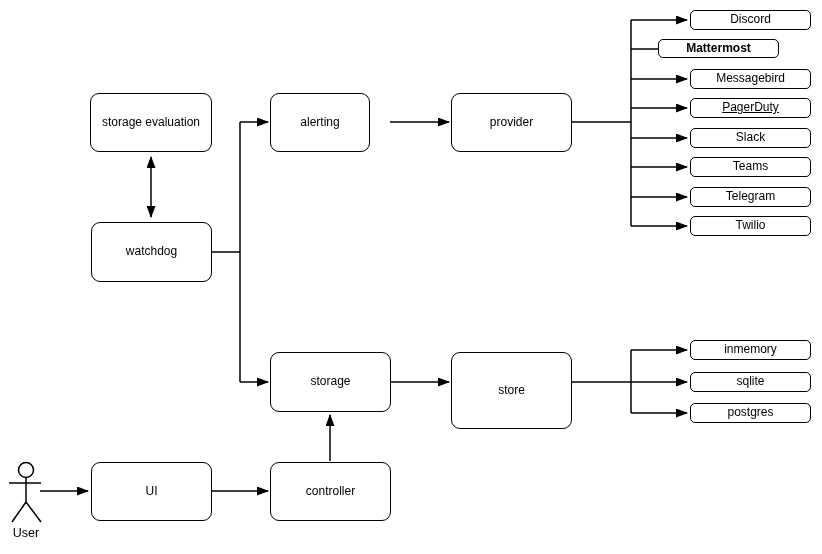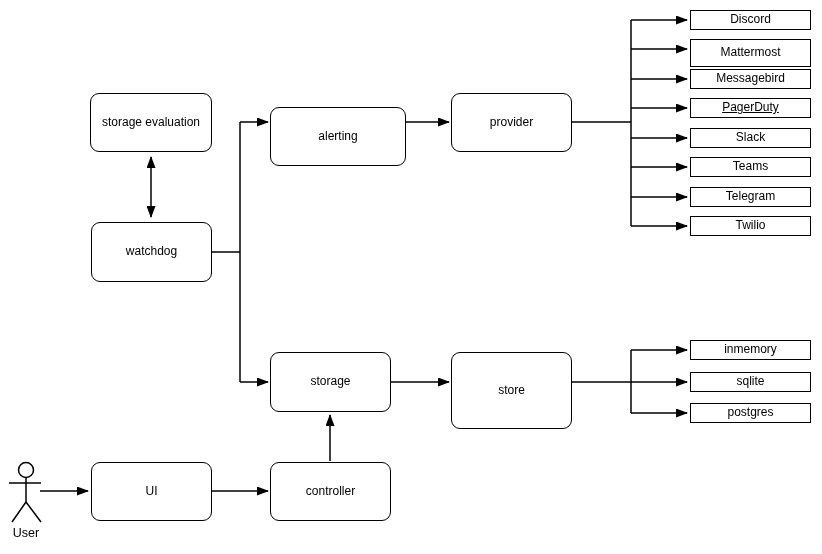--- a/index.html
+++ b/index.html
@@ -23,21 +23,21 @@
     border: 1.5px solid #000000;
     display: flex;
     align-items: center;
     justify-content: center;
     font-size: 12px;
     line-height: 1.1;
     text-align: center;
     white-space: nowrap;
   }
   .node { border-radius: 9px; }
-  .leaf { border-radius: 0; }
+  .leaf { border-radius: 5px; }
   .actor-label {
     position: absolute;
     font-size: 12.5px;
     text-align: center;
   }
 </style>
 </head>
 <body>
 
 <div class="canvas">
@@ -92,34 +92,34 @@
         <path d="M26,502 L12,522"></path>
         <path d="M26,502 L41,522"></path>
       </g>
     </g>
   </svg>
 
   <div class="node" style="left:90px;  top:93px;  width:122px; height:59px;">storage evaluation</div>
 
   <div class="node" style="left:91px;  top:222px; width:121px; height:60px;">watchdog</div>
 
-  <div class="node" style="left:270px; top:107px;  width:136px; height:59px;">alerting</div>
+  <div class="node" style="left:270px; top:93px;  width:100px; height:59px;">alerting</div>
 
   <div class="node" style="left:451px; top:93px;  width:121px; height:59px;">provider</div>
 
   <div class="node" style="left:270px; top:352px; width:121px; height:60px;">storage</div>
 
   <div class="node" style="left:451px; top:352px; width:121px; height:77px;">store</div>
 
   <div class="node" style="left:91px;  top:462px; width:121px; height:59px;">UI</div>
 
   <div class="node" style="left:270px; top:462px; width:121px; height:59px;">controller</div>
 
   <div class="leaf" style="left:690px; top:10px;  width:121px; height:20px;">Discord</div>
-  <div class="leaf" style="left:690px; top:39px;  width:121px; height:28px;">Mattermost</div>
+  <div class="leaf" style="left:658px; top:39px;  width:121px; height:19px;font-weight:bold;">Mattermost</div>
   <div class="leaf" style="left:690px; top:69px;  width:121px; height:20px;">Messagebird</div>
   <div class="leaf" style="left:690px; top:98px;  width:121px; height:20px;text-decoration:underline;">PagerDuty</div>
   <div class="leaf" style="left:690px; top:128px; width:121px; height:20px;">Slack</div>
   <div class="leaf" style="left:690px; top:157px; width:121px; height:20px;">Teams</div>
   <div class="leaf" style="left:690px; top:187px; width:121px; height:20px;">Telegram</div>
   <div class="leaf" style="left:690px; top:216px; width:121px; height:20px;">Twilio</div>
 
   <div class="leaf" style="left:690px; top:340px; width:121px; height:20px;">inmemory</div>
   <div class="leaf" style="left:690px; top:372px; width:121px; height:20px;">sqlite</div>
   <div class="leaf" style="left:690px; top:403px; width:121px; height:20px;">postgres</div>

